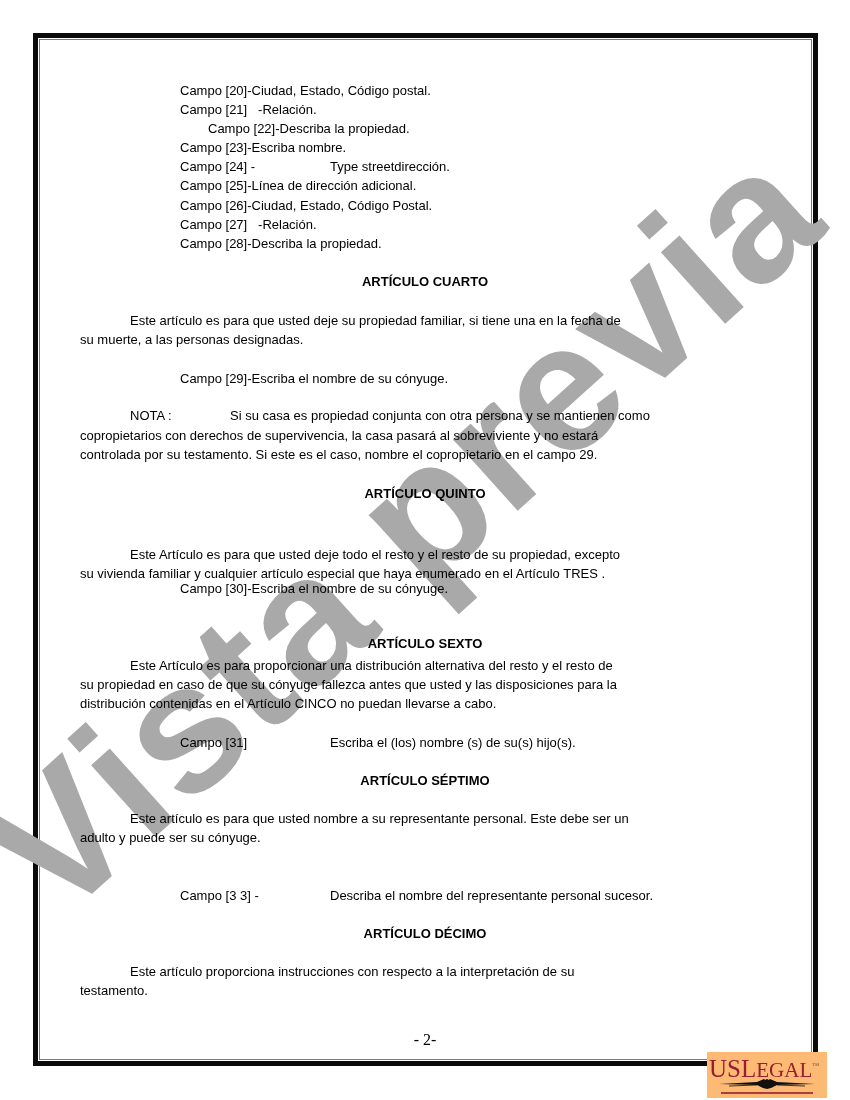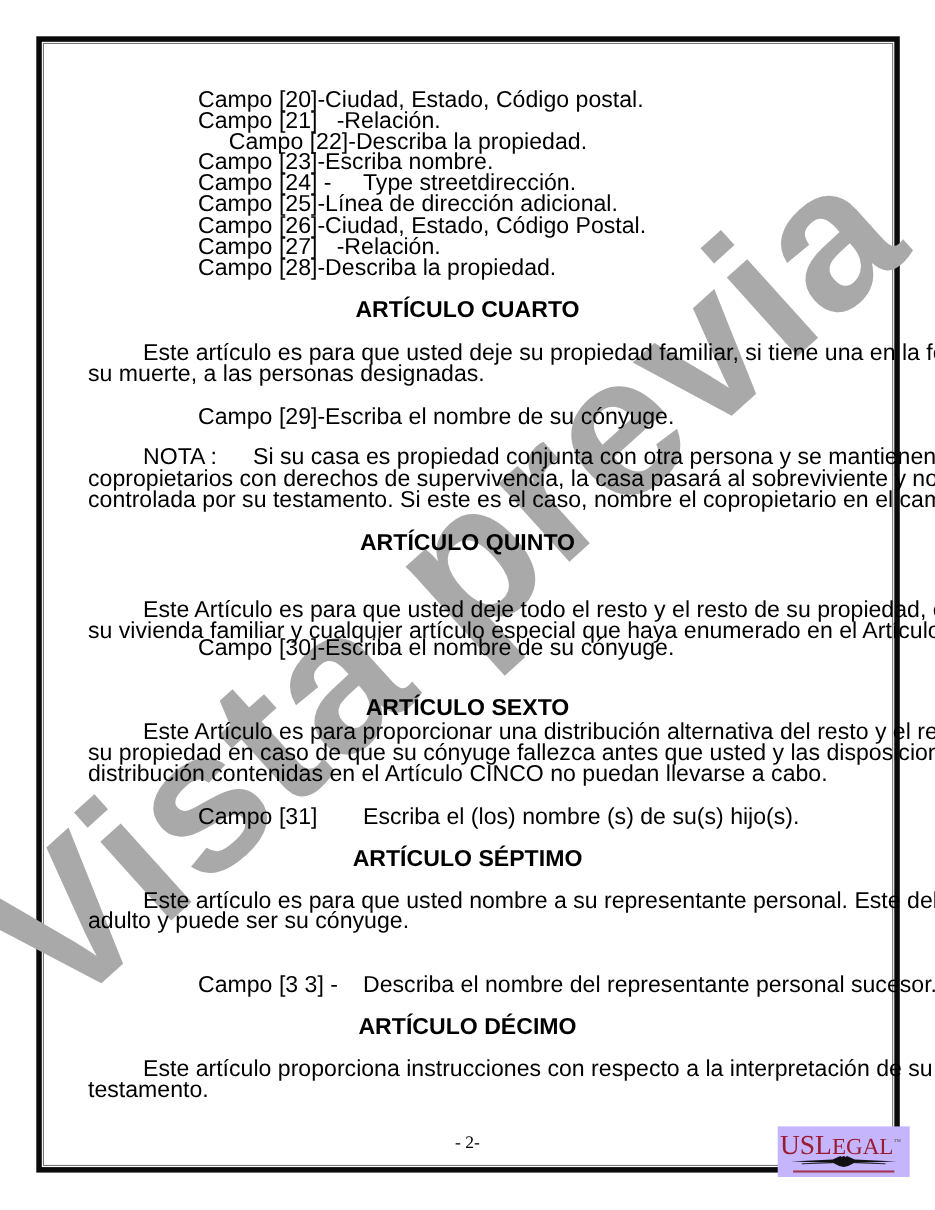--- a/index.html
+++ b/index.html
@@ -48,21 +48,21 @@
       z-index: 1;
       user-select: none;
     }
     .content {
       position: absolute;
       left: 0;
       top: 0;
       width: 850px;
       height: 1100px;
       z-index: 2;
-      font-size: 21px;
+      font-size: 13px;
       line-height: 19.2px;
     }
     .line {
       position: absolute;
       white-space: nowrap;
     }
     .campo {
       left: 180px;
     }
     .heading {
@@ -92,25 +92,25 @@
       width: 850px;
       top: 1031px;
       text-align: center;
       font-family: "Liberation Serif", serif;
       font-size: 16px;
       z-index: 2;
     }
     .logo {
       position: absolute;
       left: 707px;
-      top: 1024px;
+      top: 1052px;
       width: 120px;
       height: 46px;
       z-index: 3;
-      background: #c4b5fd;
+      background: #fdba74;
     }
     .logo-text {
       position: absolute;
       left: 2px;
       top: 0px;
       font-family: "Liberation Serif", serif;
       font-size: 25px;
       line-height: 28px;
       color: #9b1b30;
       letter-spacing: 0px;

